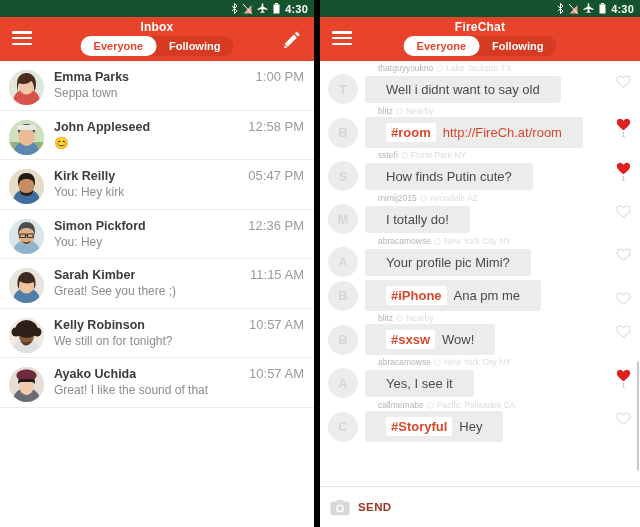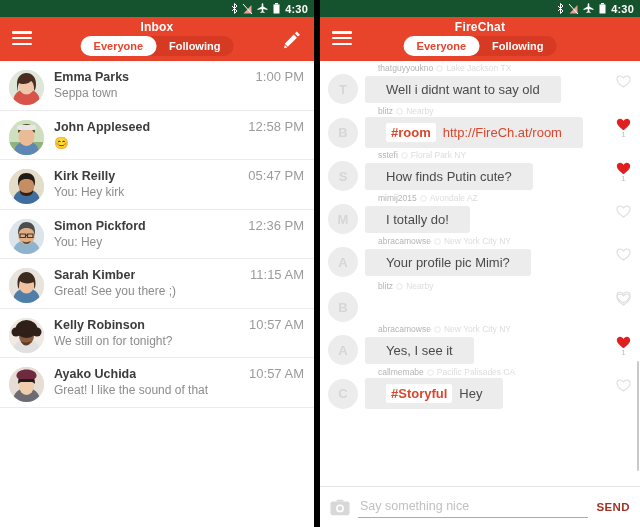--- a/index.html
+++ b/index.html
@@ -481,37 +481,48 @@
           </div>
         </div>
         <div class="heart">
           <svg width="15" height="13" viewBox="0 0 15 13">
               <path d="M7.5 12C7.5 12 1 8 1 4.2 1 2.3 2.4 1 4.1 1c1.4 0 2.6.9 3.4 2C8.3 1.9 9.5 1 10.9 1 12.6 1 14 2.3 14 4.2 14 8 7.5 12 7.5 12z" fill="none" stroke="#dcdcdc" stroke-width="1.1"></path>
             </svg>
         </div>
       </div>
 
       <div class="chat-item">
+        <div class="chat-line">
+          <div class="chat-av">B</div>
+          <div class="bubble">
+            <span class="tag">#iPhone</span>
+            <span>Ana pm me</span>
+          </div>
+        </div>
         <div class="heart">
           <svg width="15" height="13" viewBox="0 0 15 13">
               <path d="M7.5 12C7.5 12 1 8 1 4.2 1 2.3 2.4 1 4.1 1c1.4 0 2.6.9 3.4 2C8.3 1.9 9.5 1 10.9 1 12.6 1 14 2.3 14 4.2 14 8 7.5 12 7.5 12z" fill="none" stroke="#dcdcdc" stroke-width="1.1"></path>
             </svg>
         </div>
       </div>
 
       <div class="chat-item">
         <div class="chat-meta">
           <span class="uname">blitz</span>
           <svg class="pin-icon" viewBox="0 0 10 10">
               <circle cx="5" cy="5" r="4" fill="none" stroke="#c9c9c9" stroke-width="1.4"></circle>
             </svg>
           <span class="loc">Nearby</span>
         </div>
         <div class="chat-line">
           <div class="chat-av">B</div>
+          <div class="bubble">
+            <span class="tag">#sxsw</span>
+            <span>Wow!</span>
+          </div>
         </div>
         <div class="heart">
           <svg width="15" height="13" viewBox="0 0 15 13">
               <path d="M7.5 12C7.5 12 1 8 1 4.2 1 2.3 2.4 1 4.1 1c1.4 0 2.6.9 3.4 2C8.3 1.9 9.5 1 10.9 1 12.6 1 14 2.3 14 4.2 14 8 7.5 12 7.5 12z" fill="none" stroke="#dcdcdc" stroke-width="1.1"></path>
             </svg>
         </div>
       </div>
 
       <div class="chat-item">
         <div class="chat-meta">
@@ -560,18 +571,17 @@
       <div class="scrollbar" style="top:300px;height:110px;"></div>
     </div>
 
     <div class="composer">
       <svg class="cam-btn" viewBox="0 0 22 18">
         <rect x="0.5" y="2.5" width="21" height="15" rx="2.5" fill="#d8d8d8"></rect>
         <path d="M6.5 2.5l1.6-2h5.8l1.6 2z" fill="#d8d8d8"></path>
         <circle cx="11" cy="10" r="4.3" fill="#fff"></circle>
         <circle cx="11" cy="10" r="2.6" fill="#d8d8d8"></circle>
       </svg>
-      <input class="compose-input" type="text" placeholder="Say something nice" style="">
       <div class="send-btn">SEND</div>
     </div>
 
   </div>
 </div>
 
 </body></html>

